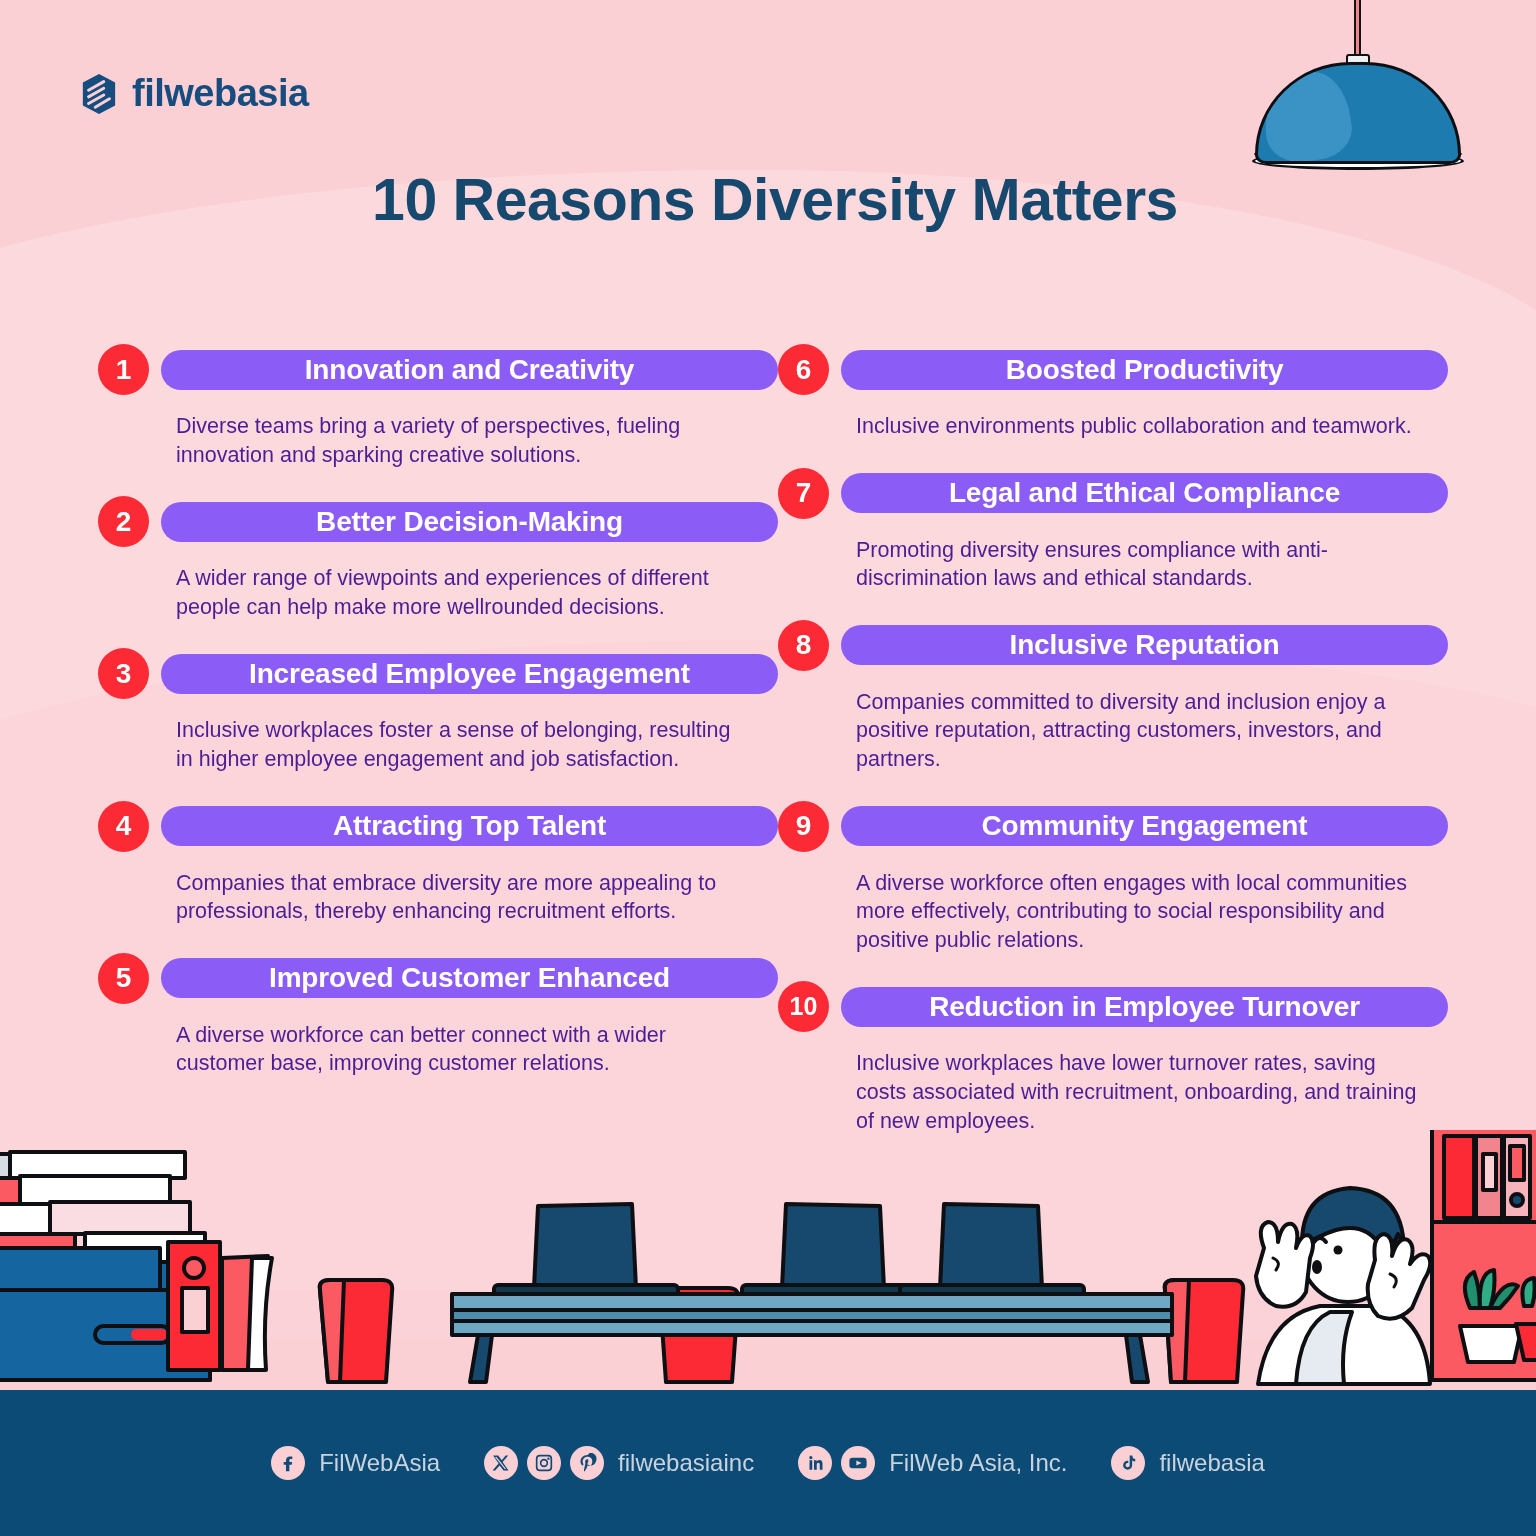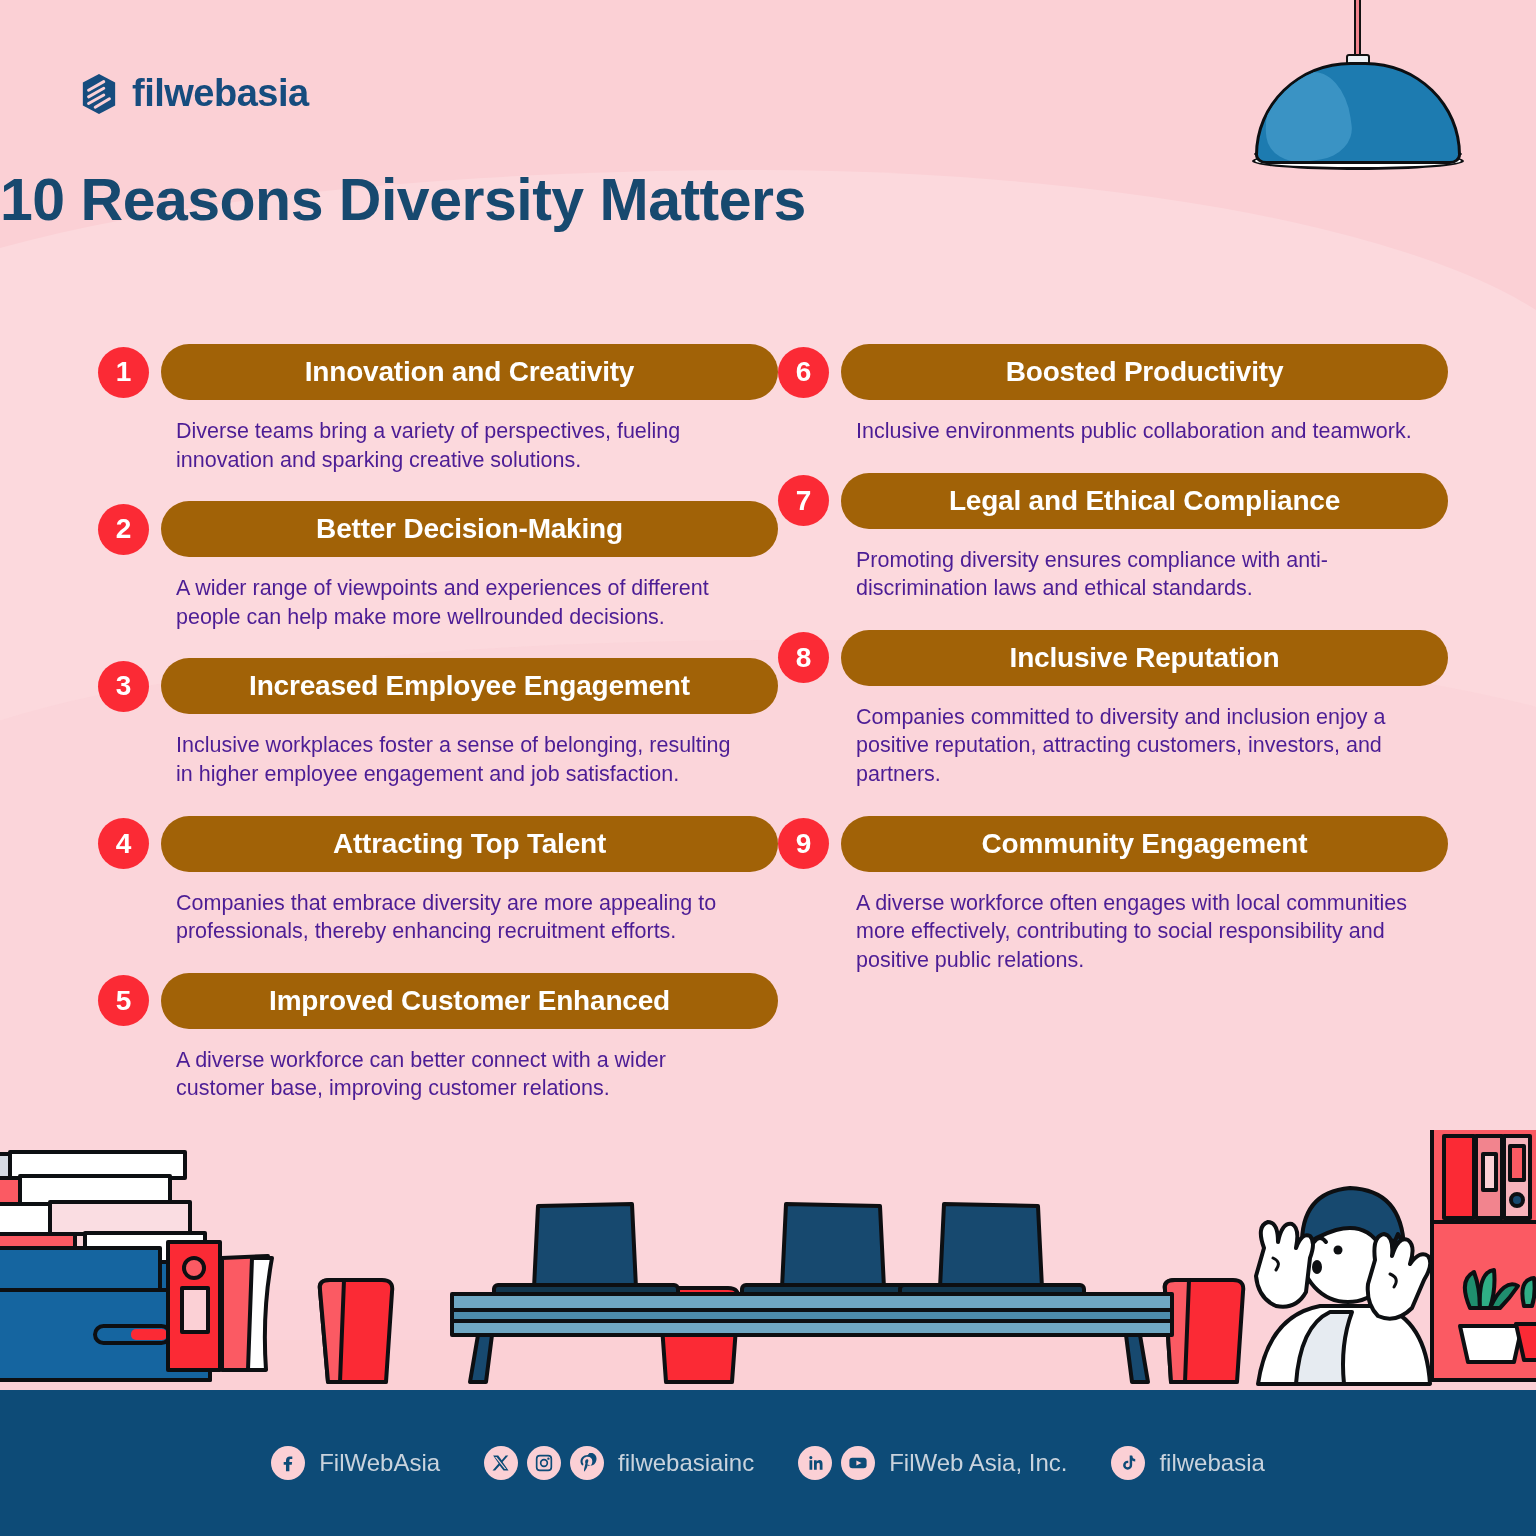--- a/index.html
+++ b/index.html
@@ -50,42 +50,42 @@
   .lamp-rim2 {
     position:absolute; left:-46px; top:146px; width:208px; height:16px;
     background:#12374f; border:3px solid #0d0f12; border-radius:50%;
   }
 
   
   .logo { position:absolute; left:80px; top:72px; display:flex; align-items:center; gap:14px; z-index:4; }
   .logo-mark { width:38px; height:42px; }
   .logo-word { font-size:38px; font-weight:700; color:#164c7e; letter-spacing:-0.5px; }
 
-  .title-wrap { position:absolute; left:0; right:0; top:168px; text-align:left; z-index:4; }
+  .title-wrap { position:absolute; left:14px; right:0; top:168px; text-align:center; z-index:4; }
   .title-l1 { font-size:59px; font-weight:700; color:#17496f; letter-spacing:-0.5px; line-height:1.1; }
   .title-l2 { font-size:59px; font-weight:700; color:#fa3a42; letter-spacing:-0.5px; line-height:1.15; }
 
   
   .grid {
     position:absolute; left:98px; top:344px; width:1350px;
     display:grid; grid-template-columns:680px 670px; column-gap:0px;
     z-index:4;
   }
   .col { display:flex; flex-direction:column; }
   .item { position:relative; }
   .item-head { display:flex; align-items:center; gap:12px; }
   .badge {
     width:51px; height:51px; border-radius:50%;
     background:#fb2a35; color:#fff;
     display:flex; align-items:center; justify-content:center;
     font-size:28px; font-weight:600; flex:none;
   }
   .pill {
-    flex:1; height:56px; border-radius:28px;
-    background:#a16207; color:#fff;
+    flex:1; height:40px; border-radius:28px;
+    background:#8b5cf6; color:#fff;
     display:flex; align-items:center; justify-content:center;
     font-size:28px; font-weight:700; letter-spacing:-0.2px;
   }
   .desc {
     margin:17px 0 0 78px;
     font-size:21.5px; line-height:1.33; color:#4c1d95; font-weight:400;
     max-width:565px;
   }
   .lcol .item { margin-bottom:27px; }
   .rcol .item { margin-bottom:27px; }
@@ -212,20 +212,27 @@
       </div>
 
       <div class="item">
         <div class="item-head">
           <div class="badge">9</div>
           <div class="pill">Community Engagement</div>
         </div>
         <div class="desc">A diverse workforce often engages with local communities more effectively, contributing to social responsibility and positive public relations.</div>
       </div>
 
+      <div class="item">
+        <div class="item-head">
+          <div class="badge" style="font-size:25px">10</div>
+          <div class="pill">Reduction in Employee Turnover</div>
+        </div>
+        <div class="desc">Inclusive workplaces have lower turnover rates, saving costs associated with recruitment, onboarding, and training of new employees.</div>
+      </div>
 
     </div>
   </div>
 
   <svg class="illus" viewBox="0 0 1536 260">
     <g stroke="#0d0f12" stroke-width="4" stroke-linejoin="round" stroke-linecap="round">
 
       <g>
         <rect x="-40" y="24" width="160" height="26" fill="#d6dbe4"></rect>
         <rect x="10" y="22" width="175" height="26" fill="#ffffff"></rect>

